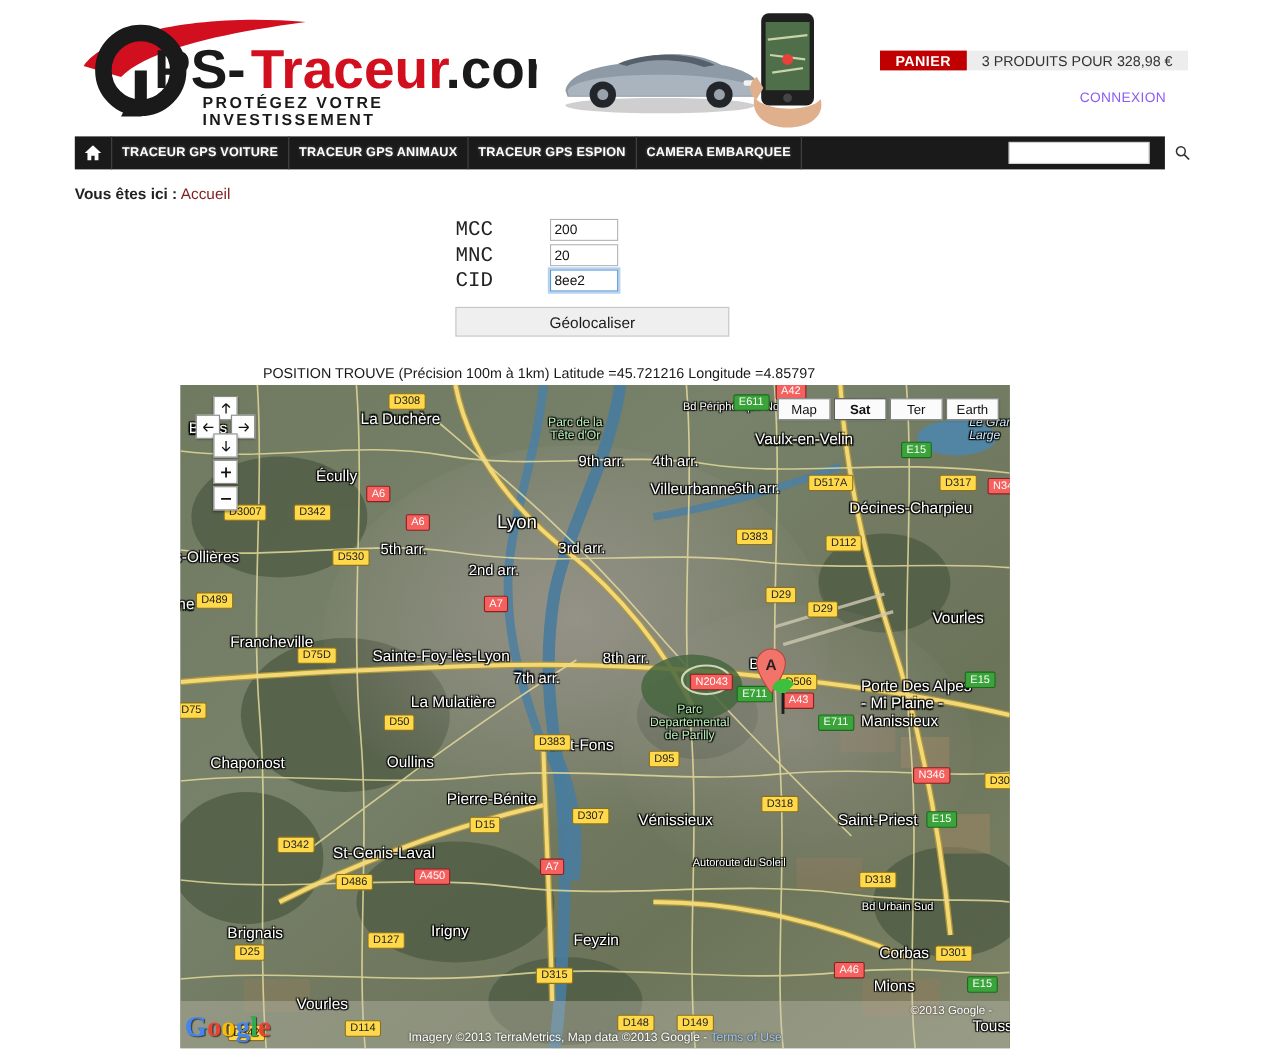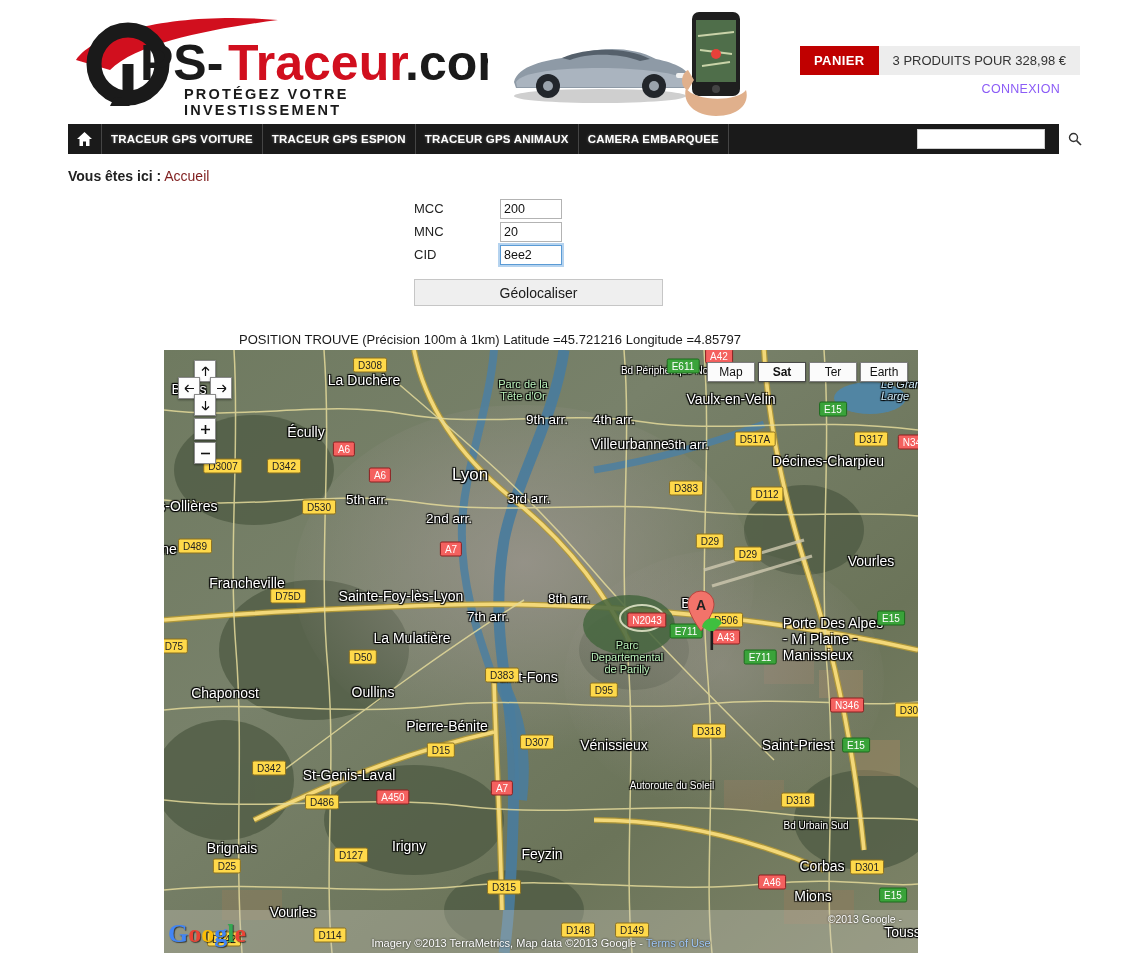--- a/index.html
+++ b/index.html
@@ -29,21 +29,21 @@
     position: absolute; left: 500px; top: 26px;
     width: 200px; height: 78px;
   }
   .hero-phone {
     position: absolute; left: 676px; top: 10px;
     width: 82px; height: 110px;
   }
 
   .cart-block {
     position: absolute; left: 800px; top: 46px;
-    display: flex; align-items: stretch; height: 29px;
+    display: flex; align-items: stretch; height: 18px;
   }
   .cart-btn {
     background: #c00000; color: #ffffff;
     font-size: 13px; font-weight: bold; letter-spacing: .4px;
     padding: 0 14px; display:flex; align-items:center;
     font-family: "Liberation Sans", sans-serif;
   }
   .cart-text {
     background: #ededed; color: #333333;
     font-size: 13px; padding: 0 14px; display:flex; align-items:center;
@@ -98,21 +98,21 @@
   }
   .breadcrumb b { color: #222; }
   .breadcrumb .crumb { color: #7f1d1d; }
 
   
   .form {
     position: absolute; left: 414px; top: 198px;
     width: 250px;
   }
   .frow { display: flex; align-items: center; height: 21px; margin-bottom: 2px; }
-  .flabel { width: 86px; font-size: 13px; color: #222; }
+  .flabel { width: 86px; font-size: 19px; color: #222; font-family: Liberation Mono, monospace; }
   .finput {
     width: 62px; height: 20px;
     border: 1px solid #b3b3b3;
     background: #ffffff;
     font-size: 12.5px; color: #111;
     padding: 0 3px; outline: none;
     font-family: "Liberation Sans", sans-serif;
   }
   .finput.focused {
     border: 1px solid #5b9bd5;
@@ -271,22 +271,22 @@
     <a href="#" class="connexion">CONNEXION</a>
   </div>
 
   <div class="nav">
     <div class="nav-home">
       <svg width="15" height="14" viewBox="0 0 15 14">
         <path d="M7.5 0 L15 7 L12.5 7 L12.5 14 L9 14 L9 9.5 L6 9.5 L6 14 L2.5 14 L2.5 7 L0 7 Z" fill="#ffffff"></path>
       </svg>
     </div>
     <div class="nav-item">TRACEUR GPS VOITURE</div>
+    <div class="nav-item">TRACEUR GPS ANIMAUX</div>
     <div class="nav-item">TRACEUR GPS ESPION</div>
-    <div class="nav-item">TRACEUR GPS ANIMAUX</div>
     <div class="nav-item">CAMERA EMBARQUEE</div>
 
     <div class="nav-search">
       <input type="text" placeholder="" style="">
       <span class="search-ico">
         <svg width="14" height="14" viewBox="0 0 14 14">
           <circle cx="5.5" cy="5.5" r="4" fill="none" stroke="#333" stroke-width="1.4"></circle>
           <line x1="8.6" y1="8.6" x2="13" y2="13" stroke="#333" stroke-width="1.6"></line>
         </svg>
       </span>

